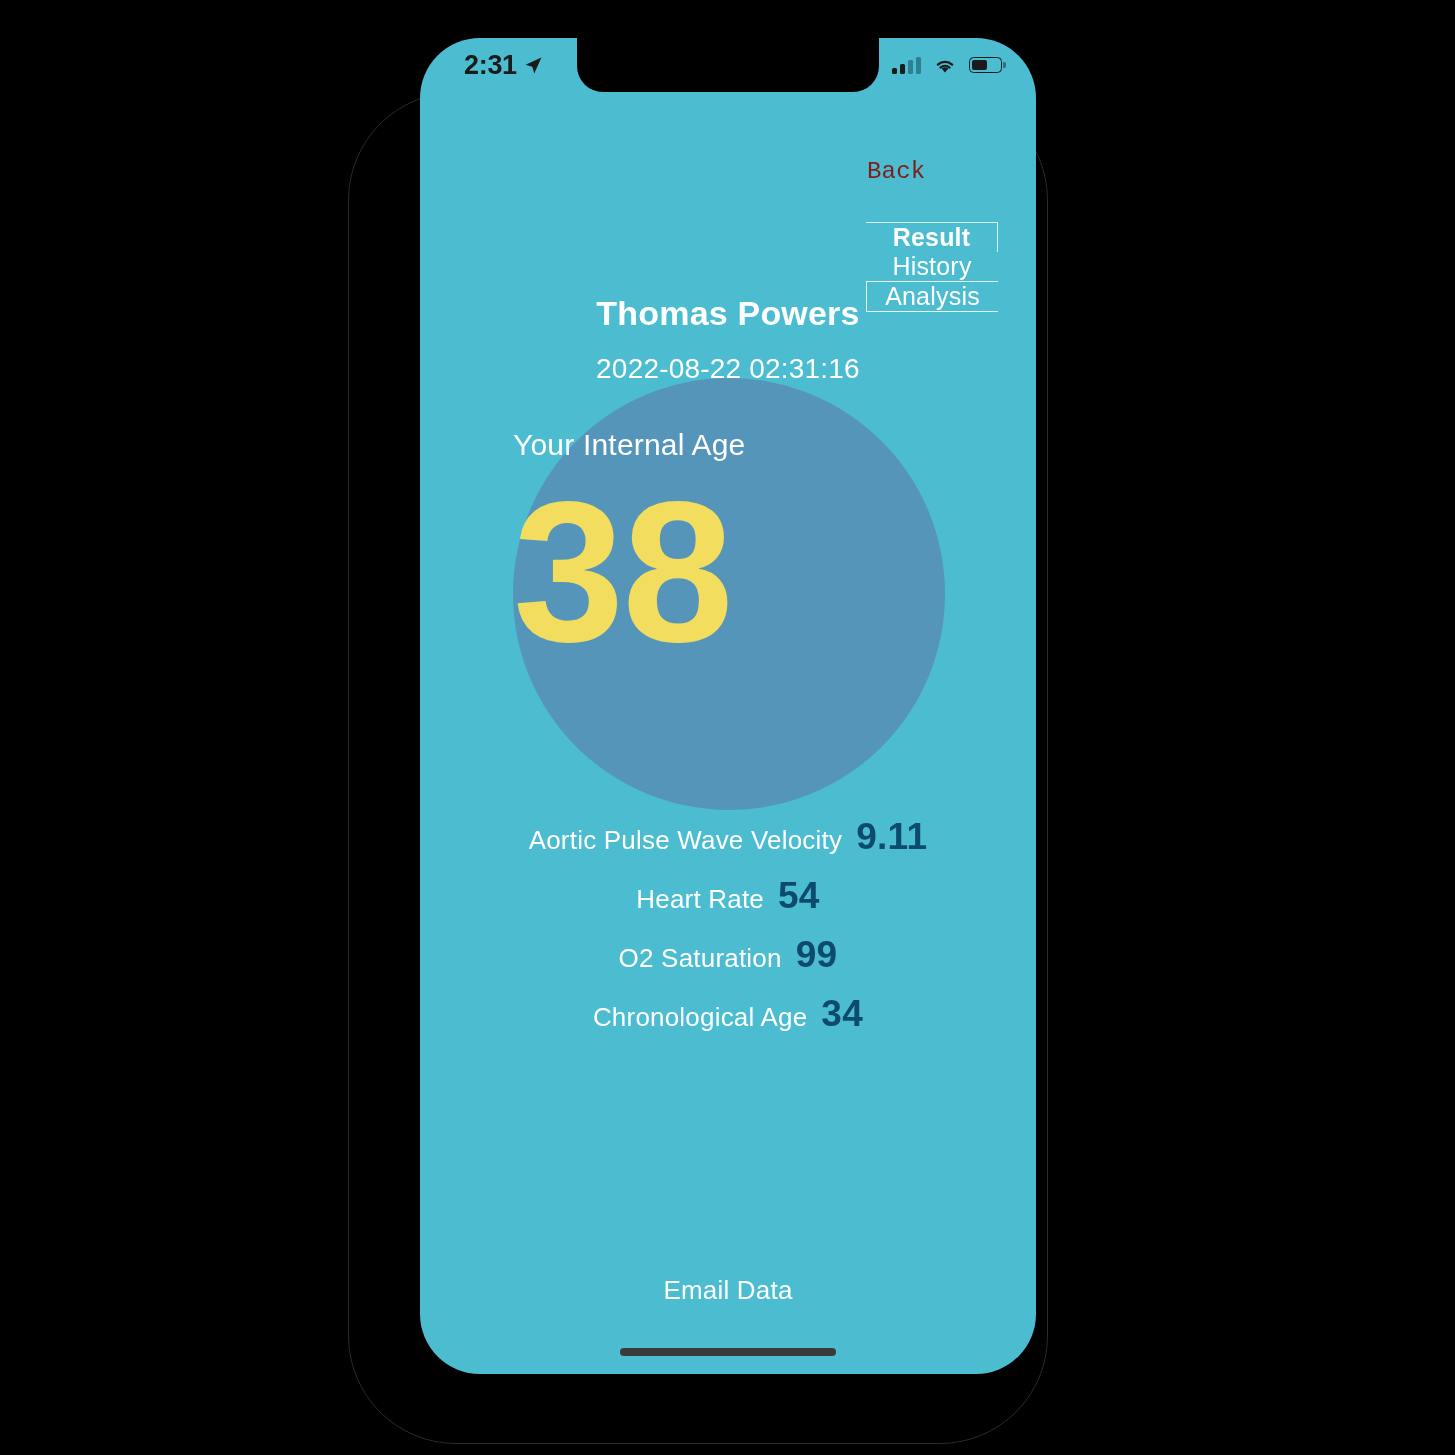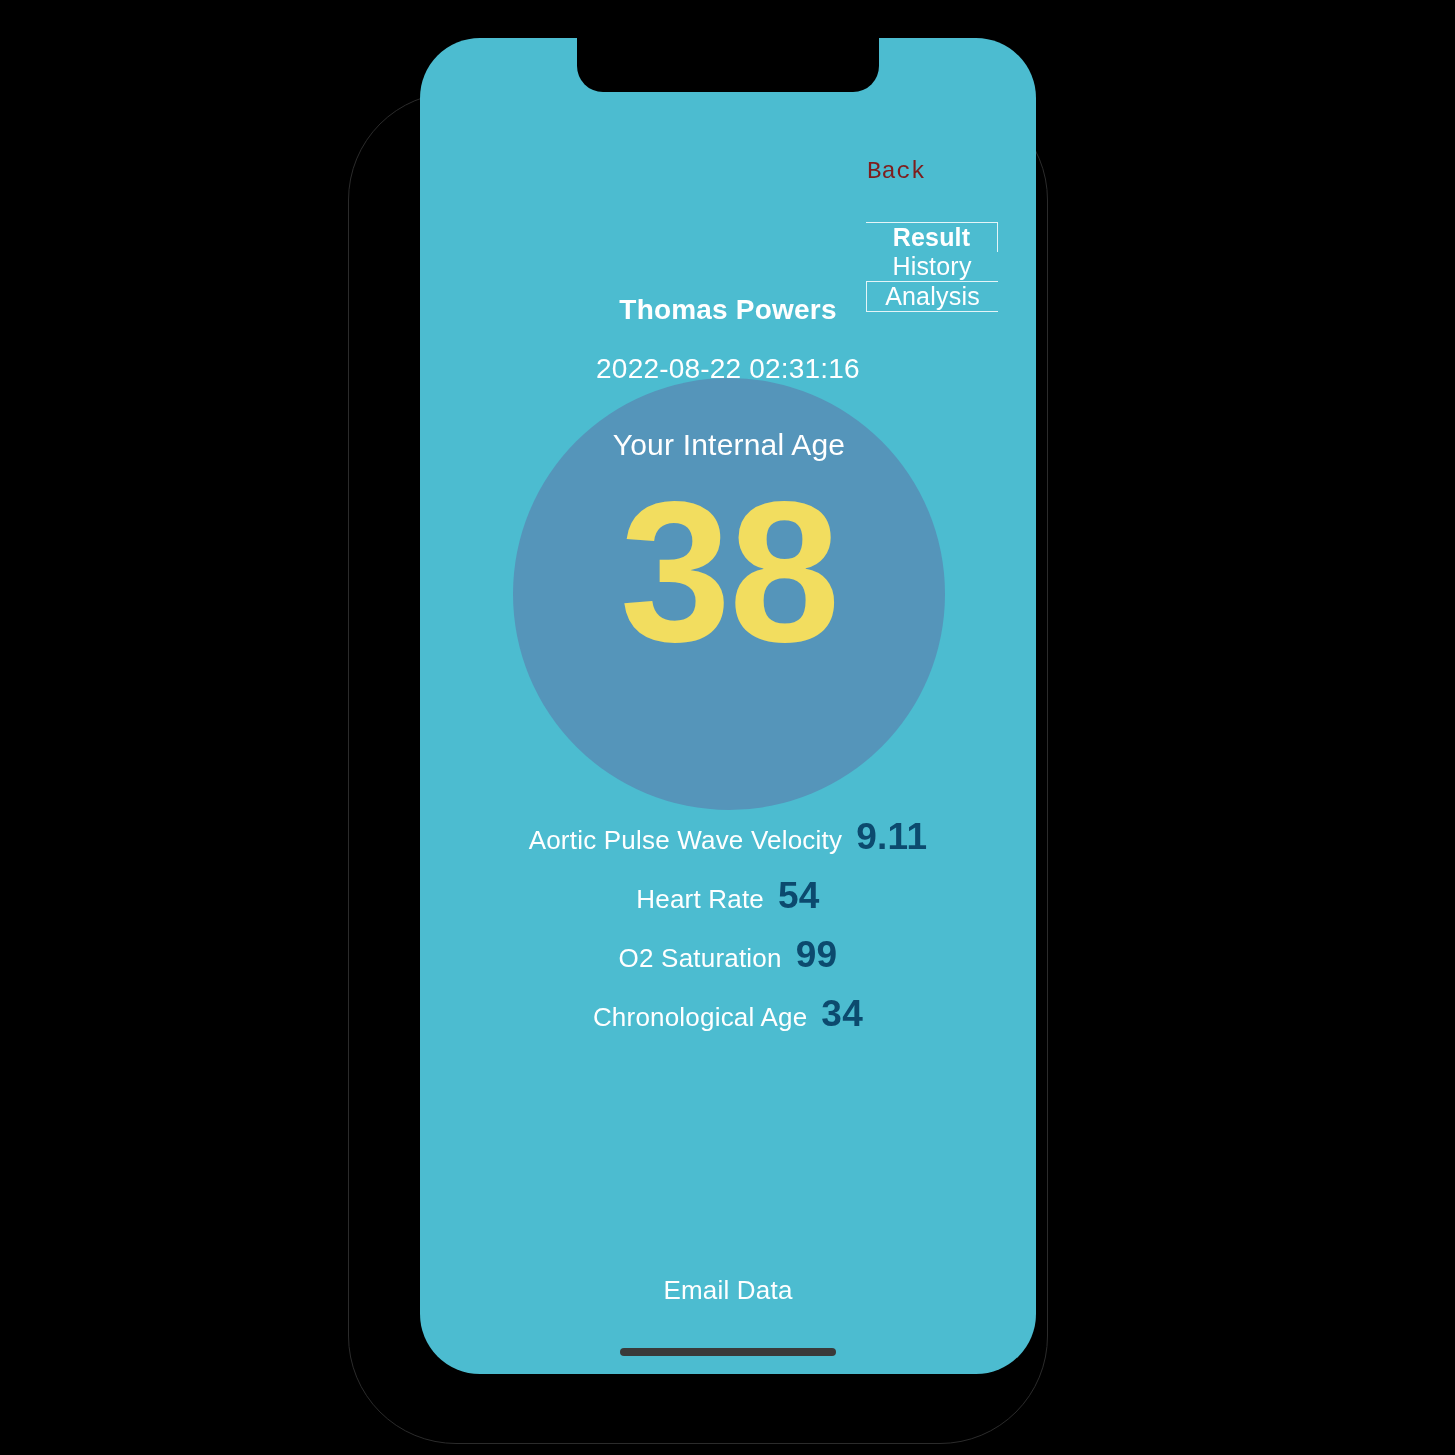--- a/index.html
+++ b/index.html
@@ -107,39 +107,38 @@
   }
   .tab.inactive {
     border-bottom:1.6px solid rgba(255,255,255,.85);
   }
   .tab.sep-left { border-left:1.6px solid rgba(255,255,255,.85); }
 
   
   .patient-name {
     position:absolute; top:256px; left:0; right:0;
     text-align:center;
-    font-size:28px; font-weight:700; color:#fff;
+    font-size:34px; font-weight:700; color:#fff;
     letter-spacing:.2px;
   }
   .timestamp {
     position:absolute; top:315px; left:0; right:0;
     text-align:center;
     font-size:28px; font-weight:400; color:#ffffff;
     letter-spacing:.2px;
   }
 
   
   .age-circle {
     position:absolute;
     left:93px; top:340px;
     width:432px; height:432px;
     border-radius:50%;
     background:#5595ba;
     display:flex; flex-direction:column;
-    align-items:center;
   }
   .age-label {
     margin-top:50px;
     font-size:30px; color:#ffffff; font-weight:400;
     letter-spacing:.2px;
   }
   .age-value {
     margin-top:10px;
     font-size:200px; line-height:1;
     font-weight:700; color:#f2dd5f;
@@ -186,20 +185,44 @@
 <body>
 
 <div id="stage">
 
   <div class="phone-outline"></div>
 
   <div class="device-screen">
 
     <div class="notch"></div>
 
+    <div class="status-bar">
+      <div class="status-left">
+        <span class="status-time">2:31</span>
+        <svg class="loc-arrow" viewBox="0 0 24 24">
+          <path d="M22 2 L2 11 L10.5 13.5 L13 22 Z" fill="#1b1b1b"></path>
+        </svg>
+      </div>
+      <div class="status-right">
+        <span class="signal">
+          <i></i>
+            <i></i>
+            <i></i>
+            <i></i>
+        </span>
+        <svg class="wifi" viewBox="0 0 24 18">
+          <path d="M12 16.5 L8.6 12.6 a5.2 5.2 0 0 1 6.8 0 Z" fill="#1b1b1b"></path>
+          <path d="M4.9 8.6 a10.6 10.6 0 0 1 14.2 0" stroke="#1b1b1b" stroke-width="2.4" fill="none" stroke-linecap="round"></path>
+          <path d="M7.4 11.6 a7 7 0 0 1 9.2 0" stroke="#1b1b1b" stroke-width="2.2" fill="none" stroke-linecap="round"></path>
+        </svg>
+        <span class="battery">
+          <span style="width:55%"></span>
+        </span>
+      </div>
+    </div>
 
     <div class="back-btn">Back</div>
 
     <div class="tabs">
       <div class="tab active">Result</div>
       <div class="tab inactive">History</div>
       <div class="tab inactive sep-left">Analysis</div>
     </div>
 
     <div class="patient-name">Thomas Powers</div>

